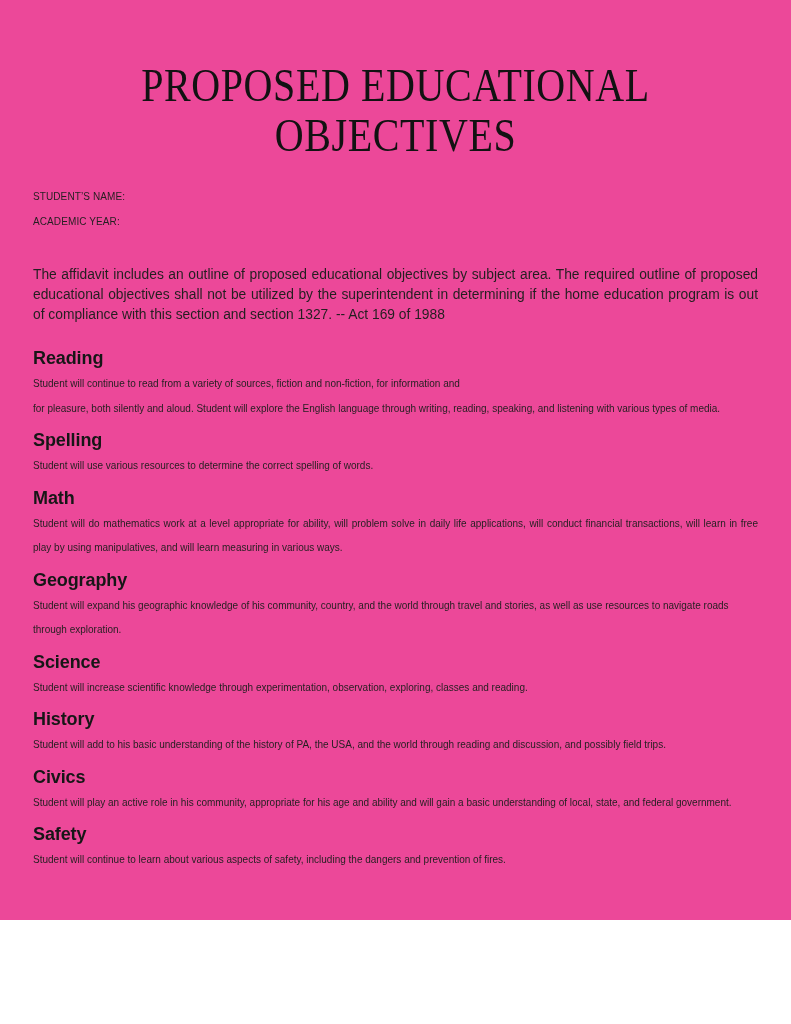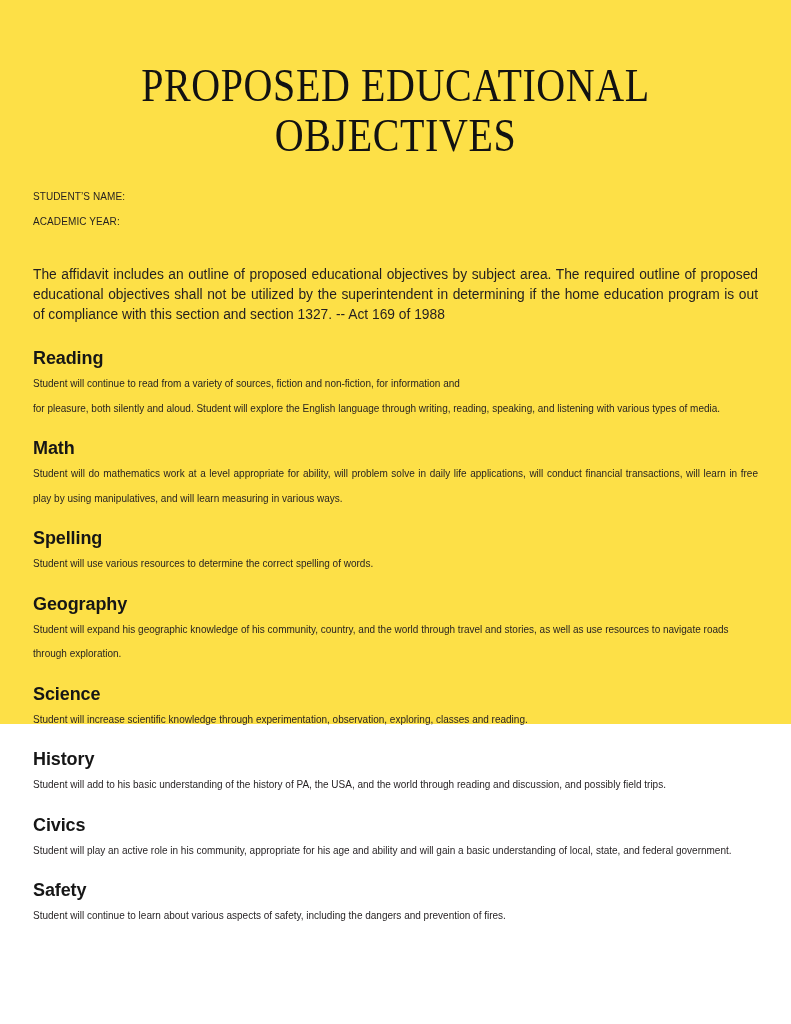--- a/index.html
+++ b/index.html
@@ -11,22 +11,22 @@
     width: 791px;
     height: 1024px;
     overflow: hidden;
     font-family: "Liberation Sans", sans-serif;
     color: #231f20;
     -webkit-font-smoothing: antialiased;
   }
   .page {
     position: relative;
     width: 791px;
-    height: 724px;
-    background: #fde047;
+    height: 920px;
+    background: #ec4899;
     box-sizing: border-box;
     padding: 0 33px;
   }
 
   
   .doc-title {
     font-family: "Liberation Serif", "DejaVu Serif", serif;
     font-weight: 400;
     font-size: 40px;
     line-height: 1.05;
@@ -58,21 +58,21 @@
     text-align: justify;
     text-justify: inter-word;
     color: #231f20;
   }
 
   
   .sections {
     margin-top: 22px;
   }
   .section {
-    margin: 16px 0 8px 0;
+    margin: 0 0 8px 0;
   }
   .section-heading {
     font-size: 18px;
     font-weight: 700;
     line-height: 22px;
     letter-spacing: -0.1px;
     color: #161616;
     margin: 0 0 3px 0;
   }
   .section-body {
@@ -106,27 +106,27 @@
     <div class="section">
       <h2 class="section-heading">Reading</h2>
       <p class="section-body">
         <span class="lb">Student will continue to read from a variety of sources, fiction and non-fiction, for information and</span>
         <span>for pleasure, both silently and aloud. Student will explore the English language through writing, reading, speaking, and listening with various types of media.</span>
       </p>
     </div>
 
 
     <div class="section">
-      <h2 class="section-heading">Math</h2>
-      <p class="section-body justified">Student will do mathematics work at a level appropriate for ability, will problem solve in daily life applications, will conduct financial transactions, will learn in free play by using manipulatives, and will learn measuring in various ways.</p>
+      <h2 class="section-heading">Spelling</h2>
+      <p class="section-body">Student will use various resources to determine the correct spelling of words.</p>
     </div>
 
     <div class="section">
-      <h2 class="section-heading">Spelling</h2>
-      <p class="section-body">Student will use various resources to determine the correct spelling of words.</p>
+      <h2 class="section-heading">Math</h2>
+      <p class="section-body justified">Student will do mathematics work at a level appropriate for ability, will problem solve in daily life applications, will conduct financial transactions, will learn in free play by using manipulatives, and will learn measuring in various ways.</p>
     </div>
 
     <div class="section">
       <h2 class="section-heading">Geography</h2>
       <p class="section-body">Student will expand his geographic knowledge of his community, country, and the world through travel and stories, as well as use resources to navigate roads through exploration.</p>
     </div>
 
     <div class="section">
       <h2 class="section-heading">Science</h2>
       <p class="section-body">Student will increase scientific knowledge through experimentation, observation, exploring, classes and reading.</p>

